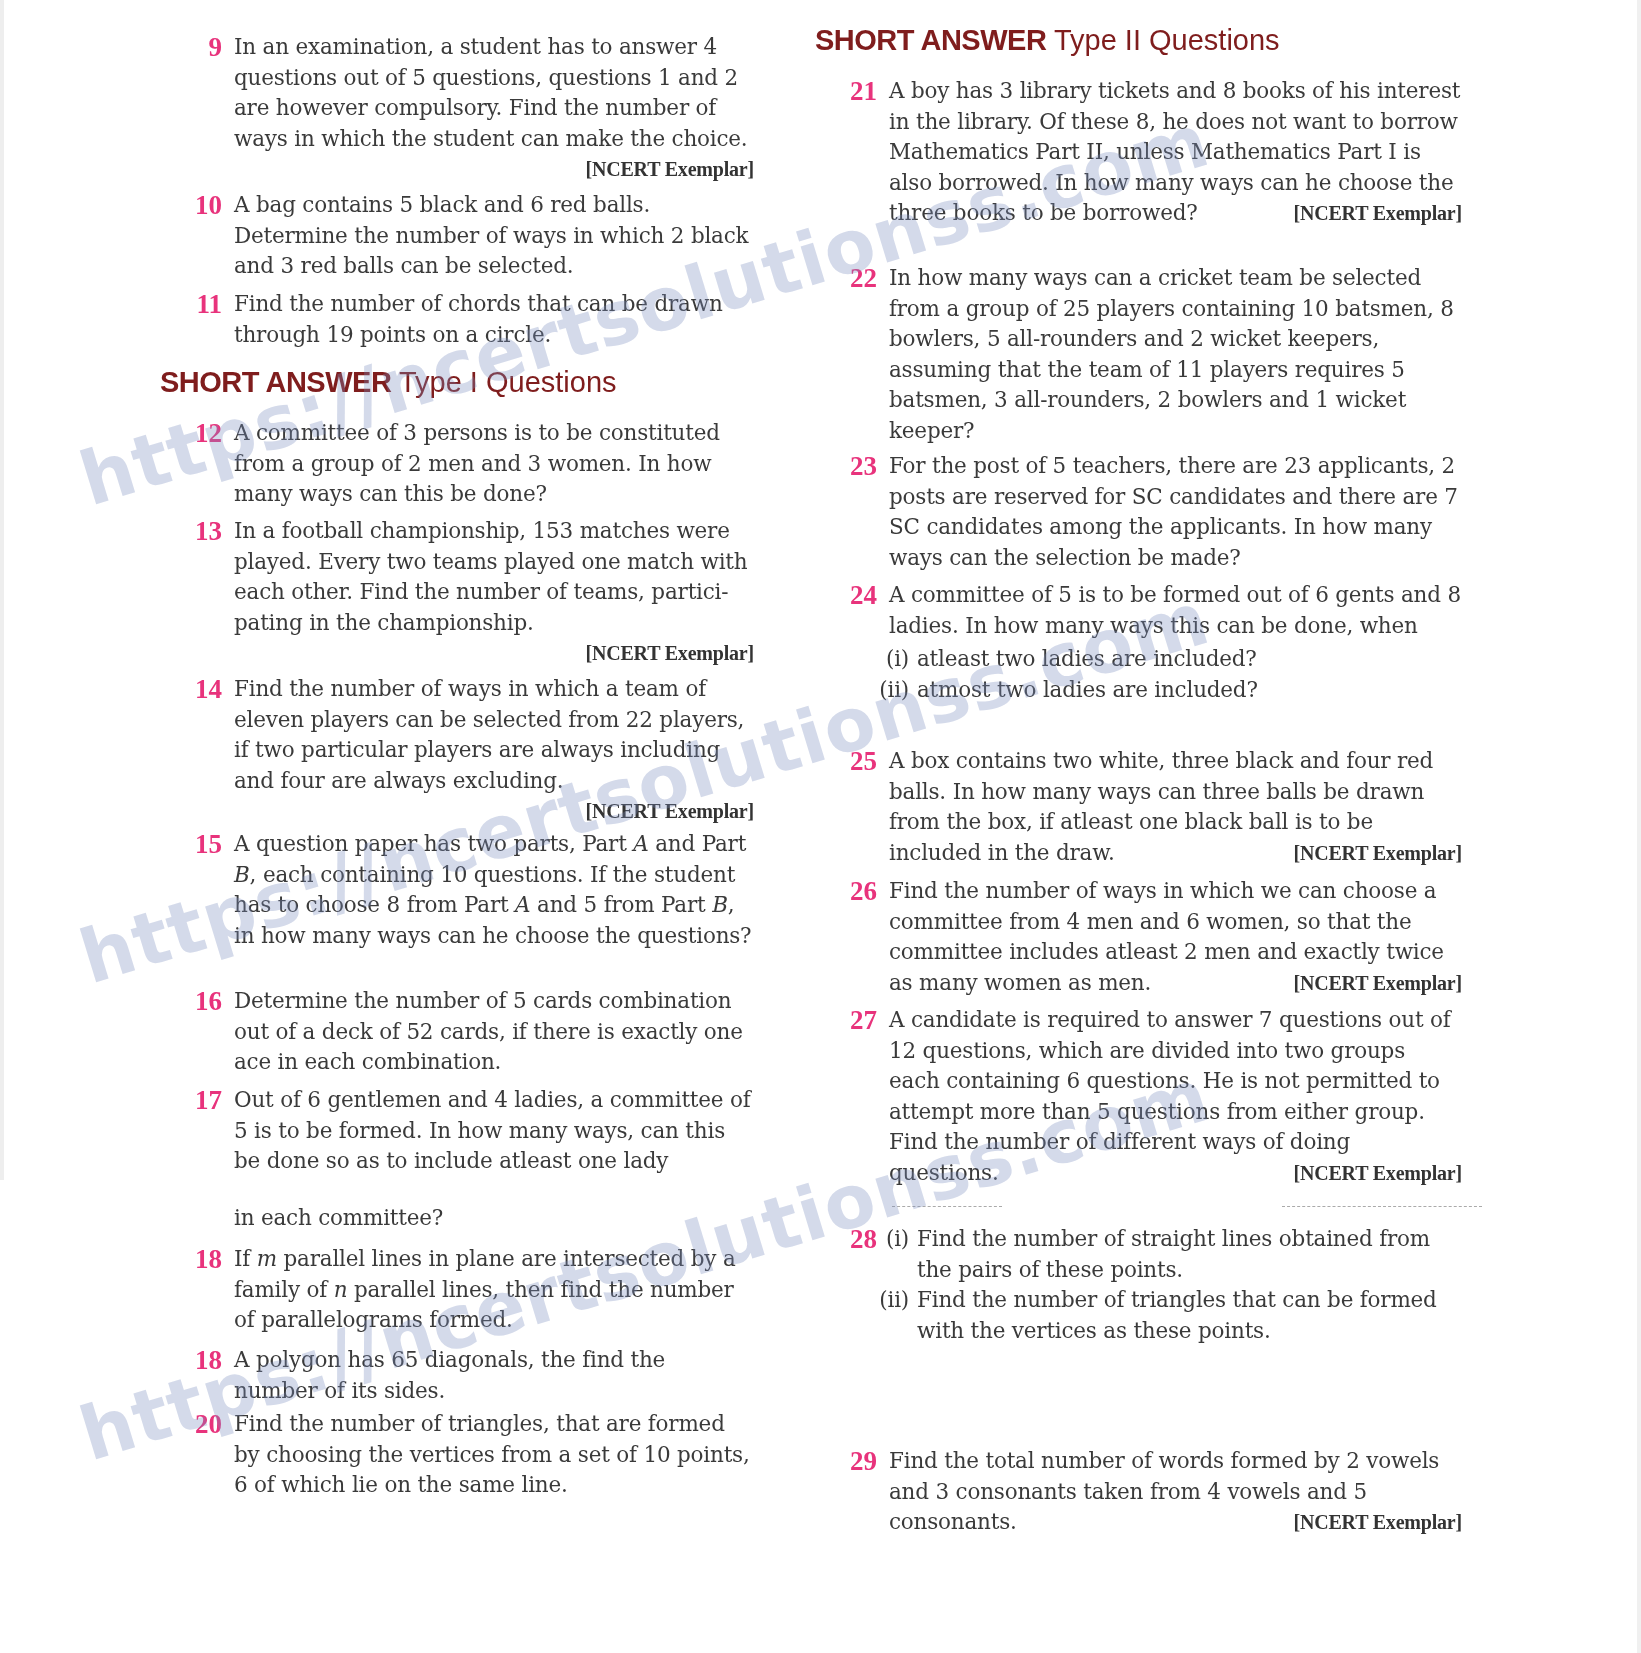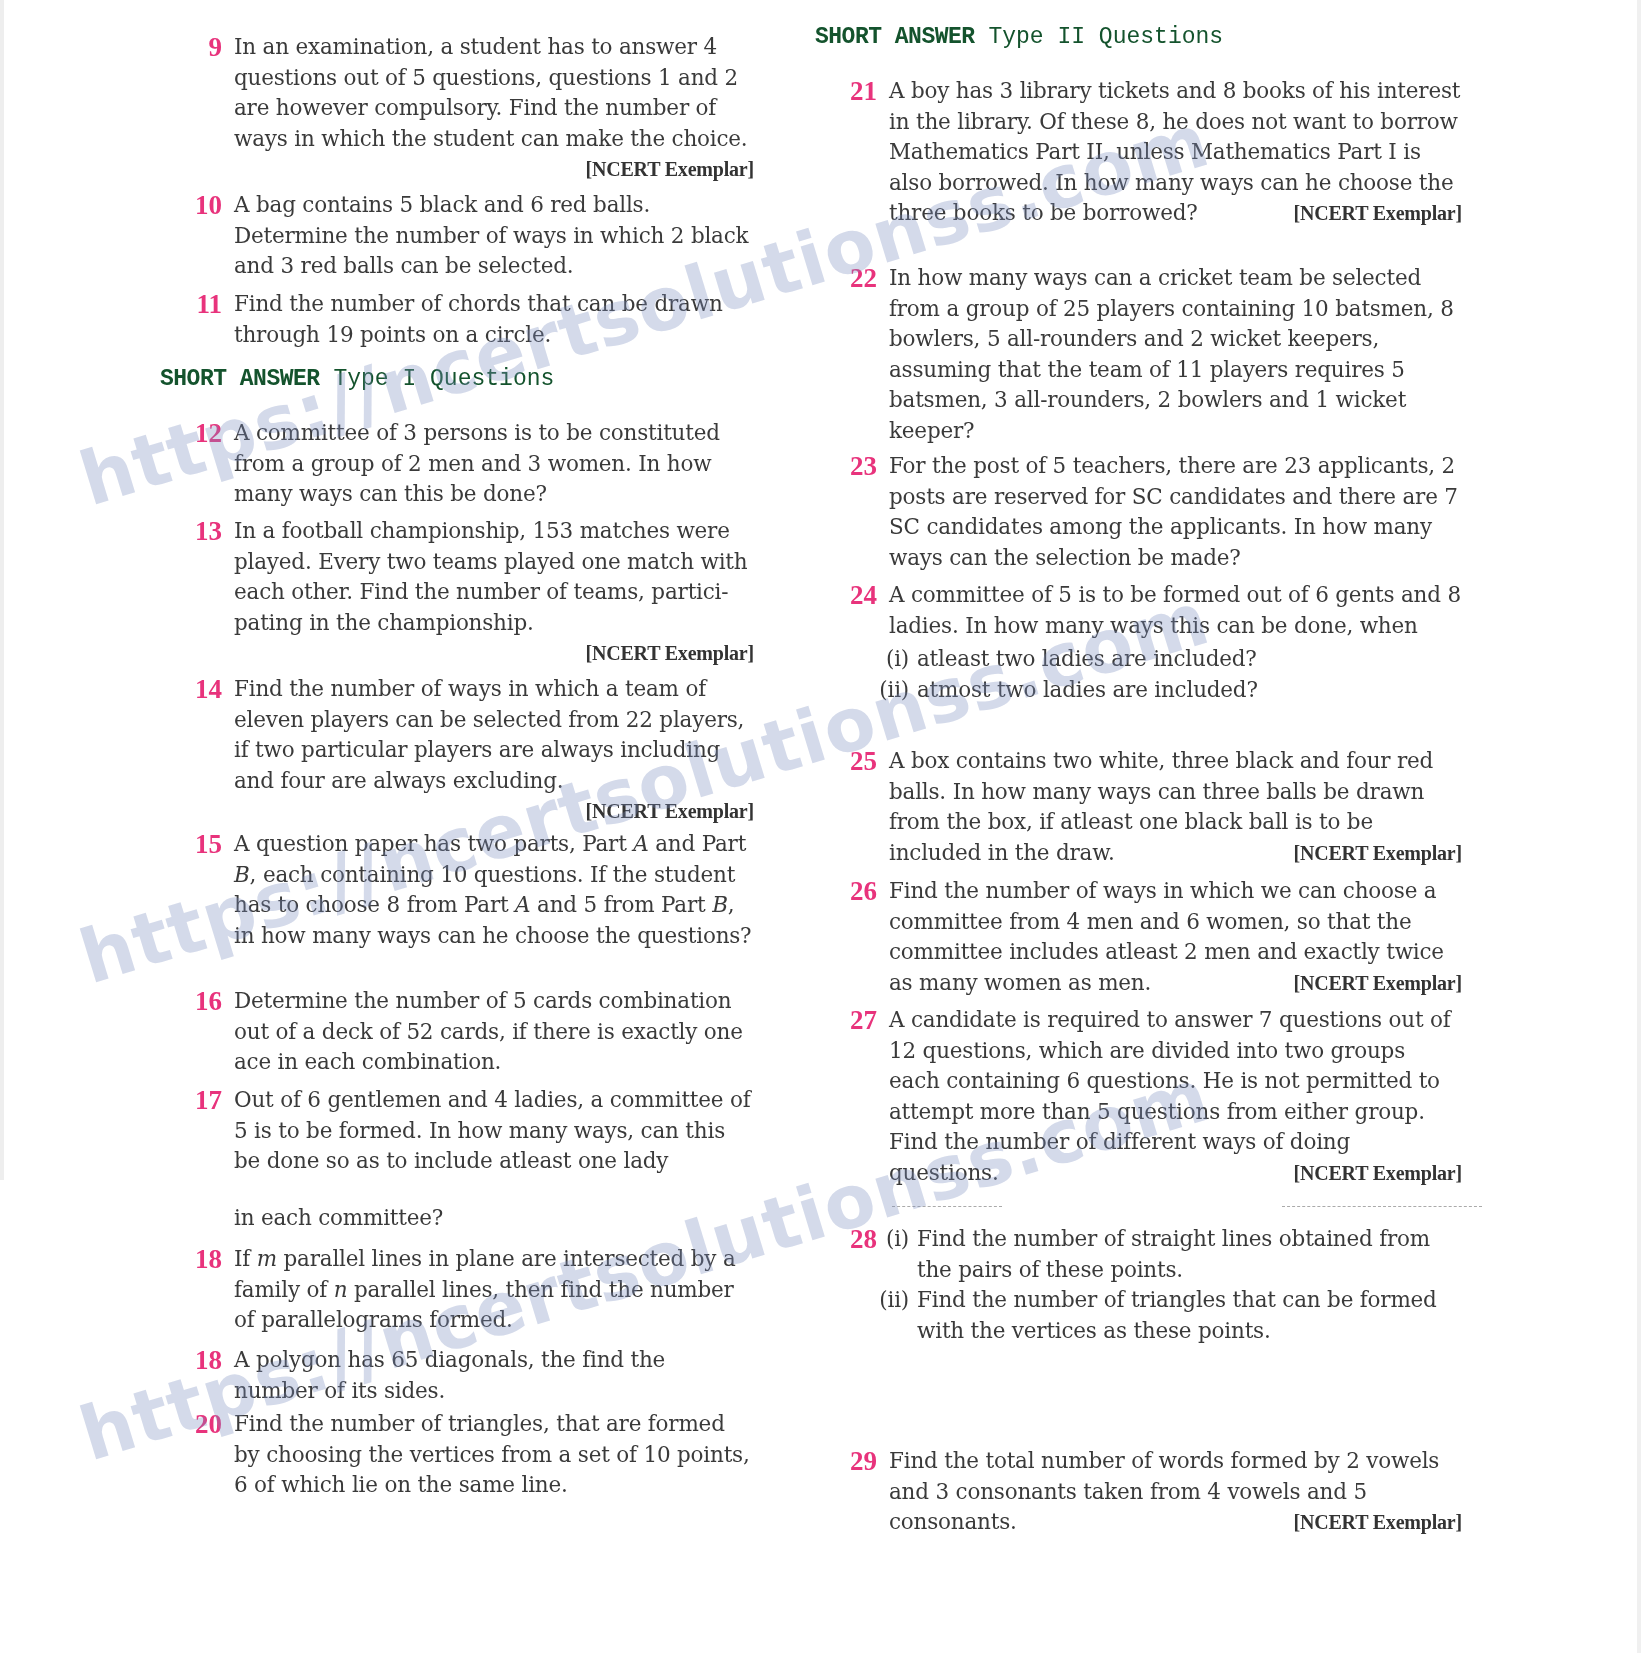--- a/index.html
+++ b/index.html
@@ -25,21 +25,21 @@
     font-size: 21.5px; line-height: 30.5px; color: #3a3a3a;
     font-family: "DejaVu Serif", serif; letter-spacing: -0.2px;
   }
   #col-right .q-text { left: 74px; }
   .src {
     float: right; font-weight: bold; font-size: 20px;
     font-family: "Liberation Serif", serif; color: #333;
   }
   .src-block { text-align: right; font-weight: bold; font-size: 20px; font-family: "Liberation Serif", serif; color:#333; }
   .section-heading {
-    position: absolute; font-family: Liberation Mono, monospace; font-size: 23px; color: #14532d; white-space: nowrap;
+    position: absolute; font-family: Liberation Sans, sans-serif; font-size: 29px; color: #7f1d1d; white-space: nowrap;
   }
   .section-heading .bold { font-weight: bold; letter-spacing: -0.5px; }
   .sub { display: flex; font-size: 21.5px; line-height: 30.5px; }
   .sub .lbl { width: 44px; text-align: right; padding-right: 8px; flex-shrink: 0; }
   .sub .txt { flex: 1; }
   .watermark {
     position: absolute; font-family: "DejaVu Sans", sans-serif; font-weight: bold;
     font-size: 74px; color: rgba(120,140,190,0.32);
     transform-origin: left top; transform: rotate(-17deg); white-space: nowrap; pointer-events: none;
     letter-spacing: 1px;

